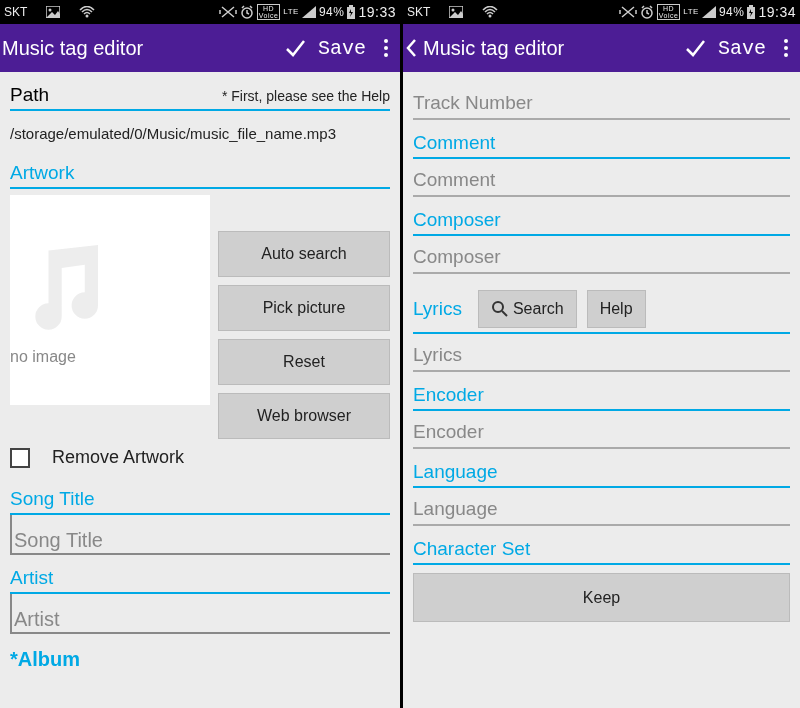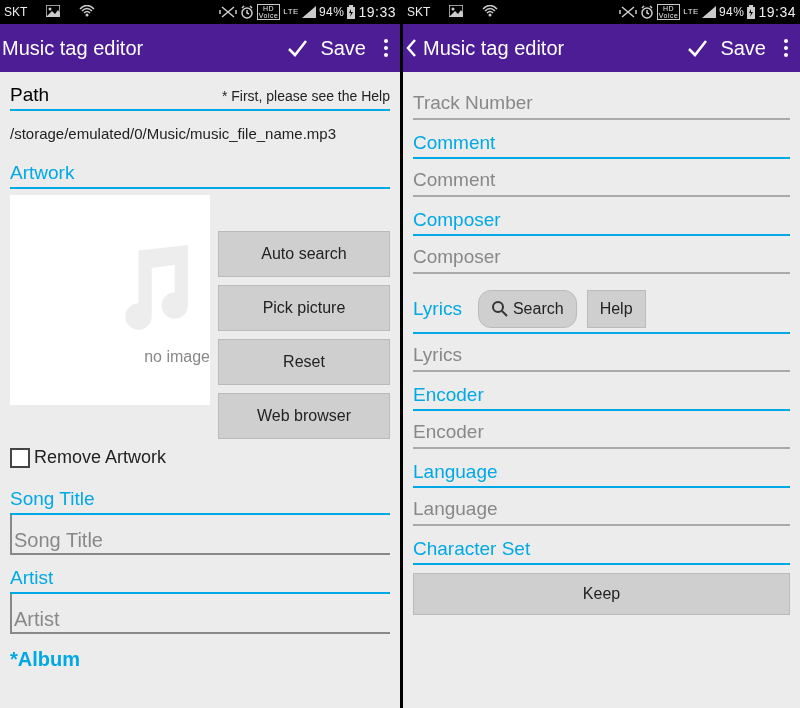--- a/index.html
+++ b/index.html
@@ -3,63 +3,63 @@
 <meta charset="utf-8">
 <style>
   * { box-sizing: border-box; margin: 0; padding: 0; }
   html, body { width: 800px; height: 708px; overflow: hidden; font-family: Arial, Helvetica, sans-serif; background: #000; }
   .screens { display: flex; width: 800px; height: 708px; }
   .screen { width: 400px; height: 708px; background: #ececec; position: relative; display: flex; flex-direction: column; }
   .screen:nth-child(2) { border-left: 3px solid #000; width: 400px; }
 
   
   .status { height: 24px; background: #000; color: #eee; display: flex; align-items: center; font-size: 12px; padding: 0 4px; }
-  .status .left { display: flex; gap: 19px; }
+  .status .left { display: flex; gap: 19px; align-items: center; }
   .status .right { margin-left: auto; display: flex; gap: 3px; align-items: center; letter-spacing: 0.5px; }
   .status svg { display: block; }
   .status .clock { font-size: 14px; font-weight: 500; }
 
   
   .appbar { height: 48px; background: #4c1d95; color: #fff; display: flex; align-items: center; padding: 0 2px; font-size: 20px; }
   .appbar .title { flex: 1; font-weight: 400; display: flex; align-items: center; gap: 6px; }
-  .appbar .save { display: flex; align-items: center; gap: 12px; font-size: 20px; margin-right: 8px; }
+  .appbar .save { display: flex; align-items: center; gap: 12px; font-size: 20px; margin-right: 8px; font-family: Liberation Mono, monospace; }
   .appbar .dots { width: 24px; display: flex; flex-direction: column; align-items: center; gap: 3px; }
   .appbar .dots span { width: 4px; height: 4px; background: #fff; border-radius: 50%; }
 
   .body { flex: 1; overflow: hidden; padding: 6px 10px 0 10px; }
 
   .label { color: #00a9e5; font-size: 19px; padding: 6px 0 3px 0; border-bottom: 2px solid #00a9e5; }
   .label-row { display: flex; align-items: baseline; justify-content: space-between; border-bottom: 2px solid #00a9e5; padding: 6px 0 3px 0; }
   .label-row .lhead { color: #000000; font-size: 19px; }
   .notice { color: #222; font-size: 14px; }
 
   .path-val { font-size: 15px; color: #222; padding: 14px 0 14px 0; }
 
   .artwork-row { display: flex; gap: 8px; margin-top: 6px; }
-  .art-box { width: 200px; height: 210px; background: #fff; display: flex; flex-direction: column; align-items: flex-end; justify-content: center; color: #888; font-size: 16px; gap: 4px; }
+  .art-box { width: 200px; height: 210px; background: #fff; display: flex; flex-direction: column; align-items: flex-start; justify-content: center; color: #888; font-size: 16px; gap: 4px; }
   .art-box svg { opacity: 0.35; }
   .art-btns { display: flex; flex-direction: column; gap: 8px; flex: 1; margin-top: 36px; }
   .btn { background: #cfcfcf; border: 1px solid #bbb; height: 46px; display: flex; align-items: center; justify-content: center; font-size: 16px; color: #222; }
   .btn.small { height: 38px; padding: 0 14px; flex: none; }
-  .btn.wide { width: 100%; height: 42px; }
-
-  .checkbox-row { display: flex; align-items: center; gap: 4px; padding: 8px 0 8px 0; font-size: 18px; color: #222; }
+  .btn.wide { width: 100%; height: 49px; }
+
+  .checkbox-row { display: flex; align-items: center; gap: 22px; padding: 8px 0 8px 0; font-size: 18px; color: #222; }
   .cb { width: 20px; height: 20px; border: 2px solid #444; background: #fff; }
 
   .field-lbl { color: #00a9e5; font-size: 19px; padding: 12px 0 3px 0; border-bottom: 2px solid #00a9e5; }
   .field-input { color: #888; font-size: 20px; padding: 16px 0 4px 0; border-bottom: 2px solid #888; border-left: 2px solid #888; height: 40px; position: relative; }
   .field-input span { position: relative; left: 2px; top: -2px; }
   .field-input-plain { color: #888; font-size: 19px; padding: 10px 0 4px 0; border-bottom: 2px solid #aaa; }
 
   .star { color: #00a9e5; font-size: 20px; font-weight: bold; padding: 14px 0 3px 0; }
 
   .lyrics-row { display: flex; align-items: center; gap: 10px; border-bottom: 2px solid #00a9e5; padding: 4px 0; }
   .lyrics-row .llabel { color: #00a9e5; font-size: 19px; margin-right: 6px; }
   .lyrics-row .btn { flex: none; padding: 0 12px; }
-  .lyrics-row .search-btn { display: flex; align-items: center; gap: 4px; border-radius: 13px; }
+  .lyrics-row .search-btn { display: flex; align-items: center; gap: 4px; }
 
   .keep-wrap { padding: 8px 0 0 0; }
 </style>
 </head>
 <body>
 
 <div class="screens">
 
   <div class="screen">
     <div class="status">

